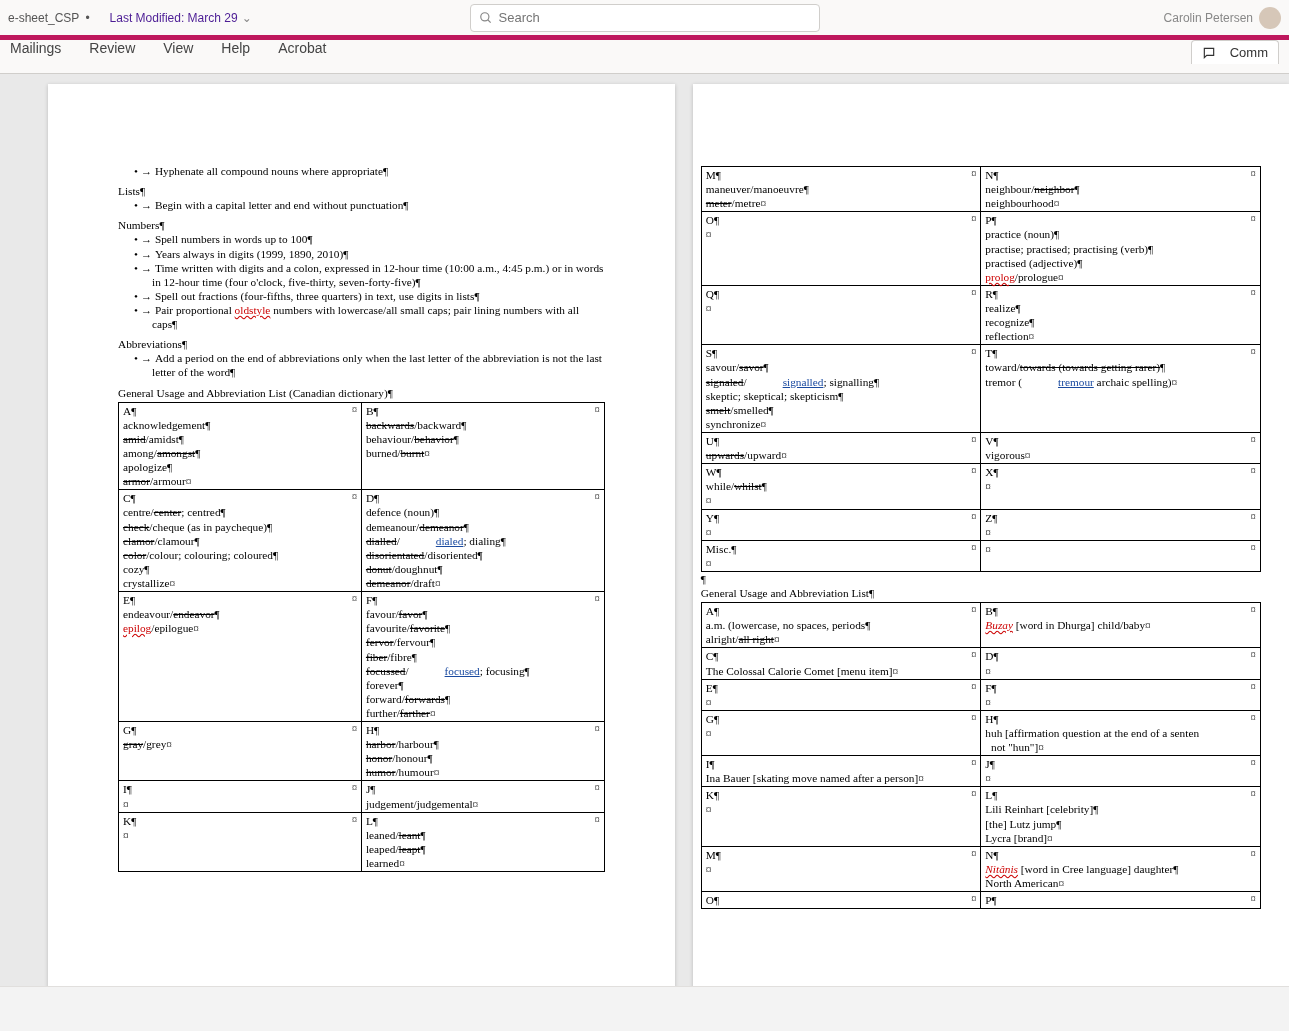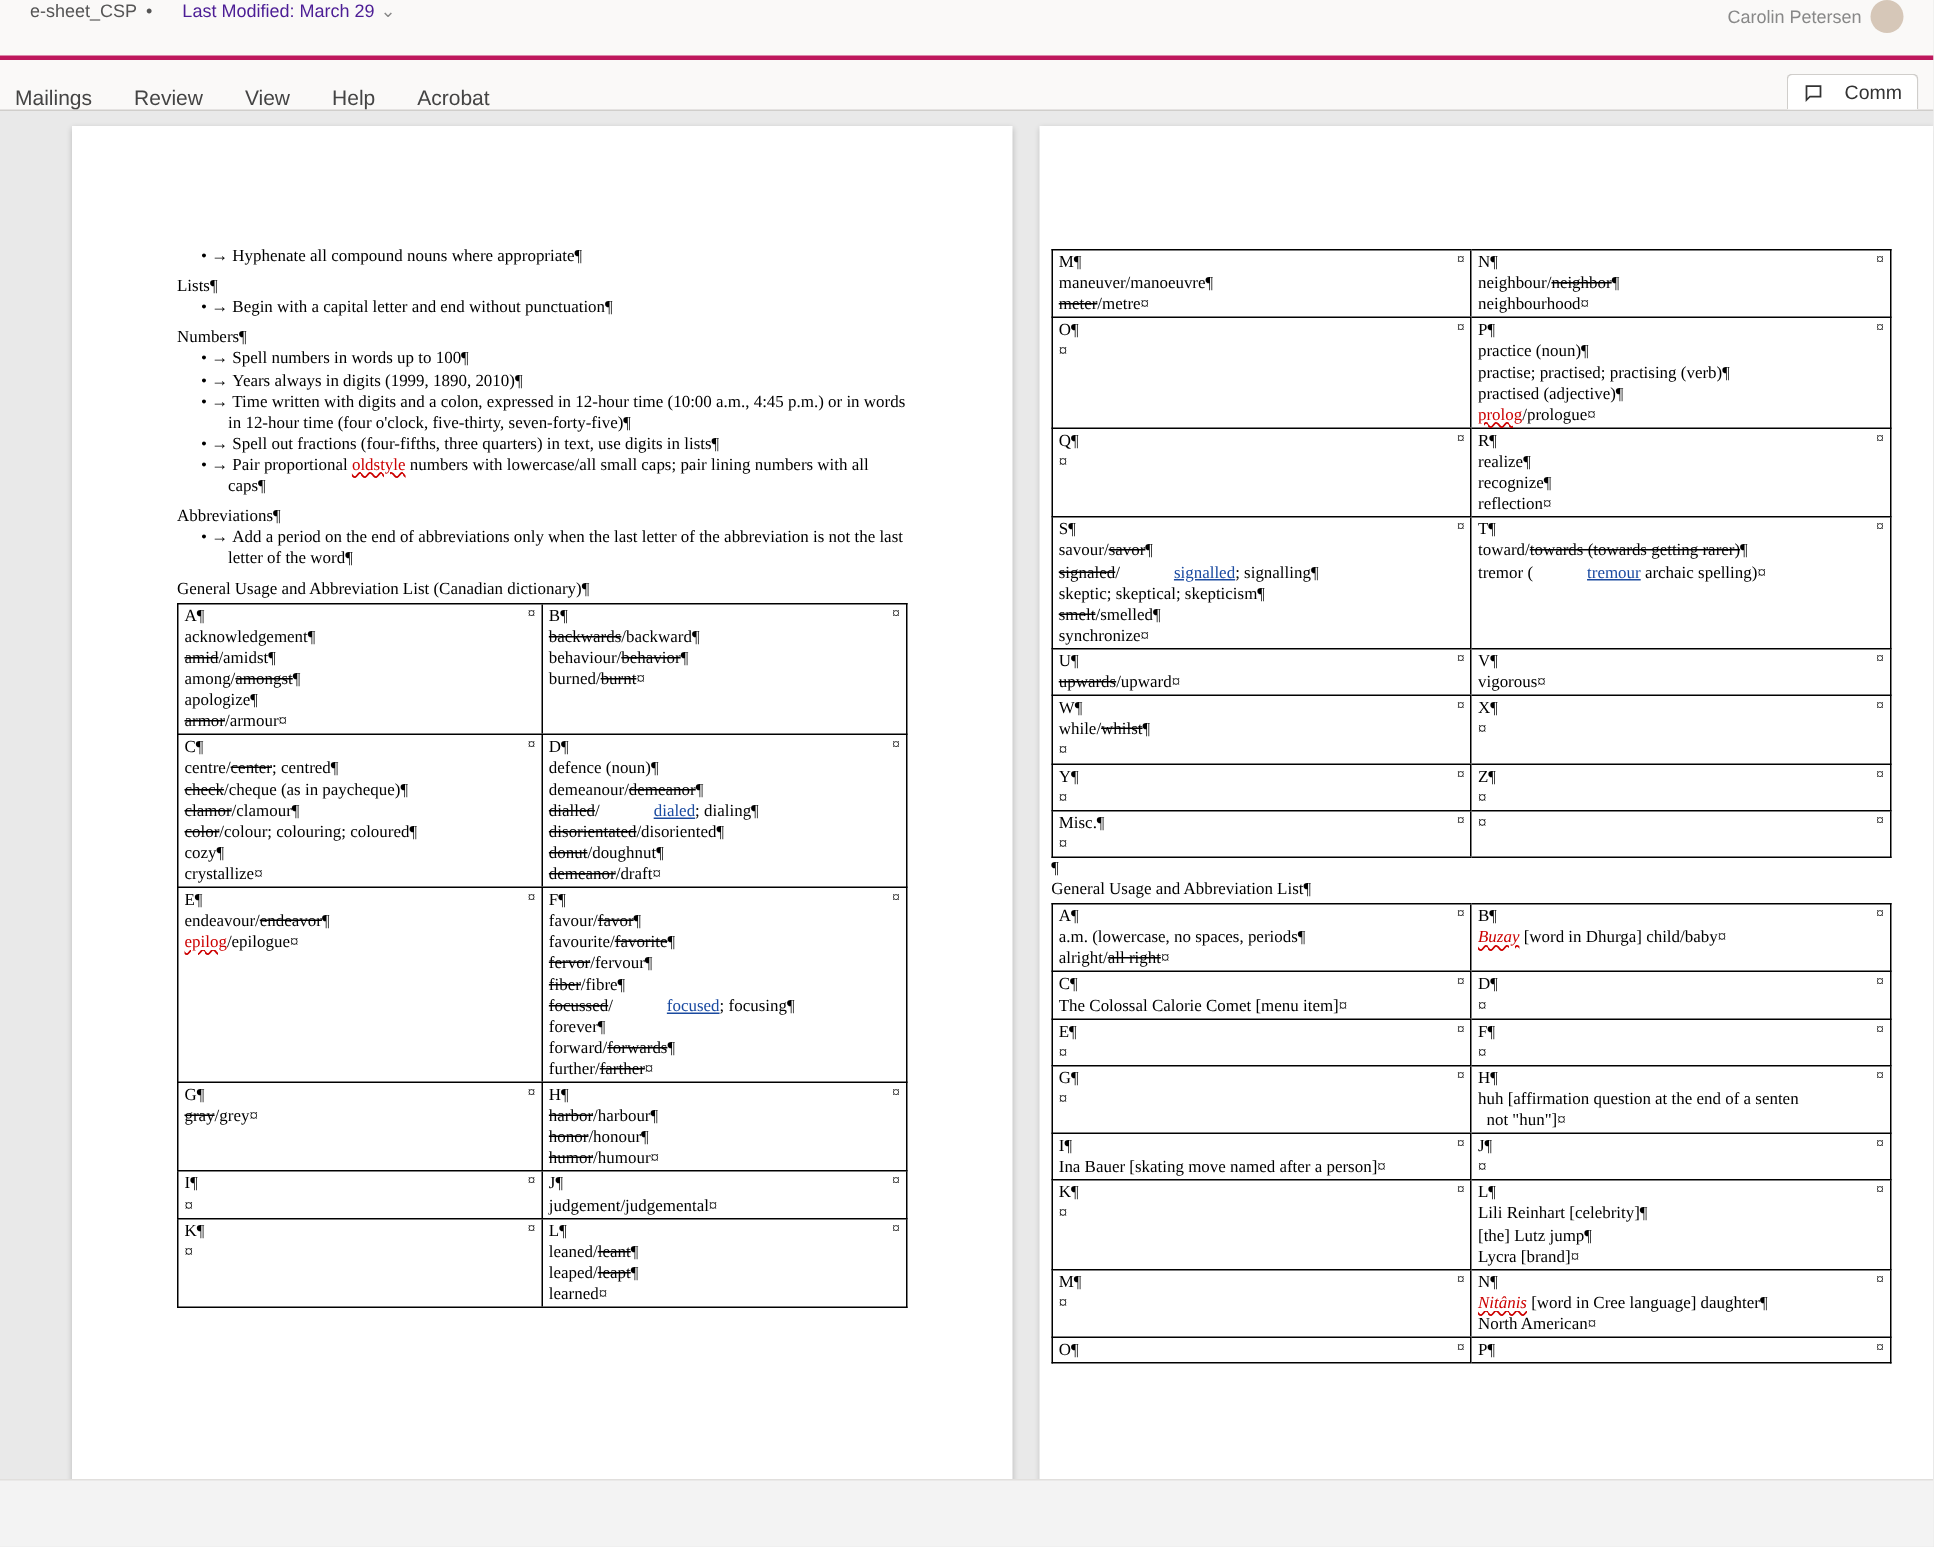--- a/index.html
+++ b/index.html
@@ -8,24 +8,24 @@
     background: #f3f3f3;
     width: 1289px;
     height: 1031px;
     overflow: hidden;
     position: relative;
   }
   
   .topbar {
     height: 40px;
     display: flex;
-    align-items: flex-start;
+    align-items: center;
     background: #faf9f8;
-    border-bottom: 3px solid #be185d;
-    padding: 0 20px;
+    border-bottom: 5px solid #be185d;
+    padding: 0 8px;
     font-size: 12px;
     color: #555;
     position: relative;
   }
   .doc-title { color: #555; font-size: 12px; margin-right: 6px;}
   .modified { color: #4c1d95; font-size: 12px; margin-left: 20px;}
   .chev { margin-left:4px; color:#888; }
   .search-wrap {
     position: absolute; left: 50%; transform: translateX(-50%);
     width: 350px; height: 28px;
@@ -42,21 +42,21 @@
   .user-area {
     margin-left:auto; display:flex; align-items:center; color:#888; font-size:12px;
   }
   .avatar { width:22px;height:22px;border-radius:50%;background:#d6c7b8;margin-left:6px;}
 
   
   .ribbon {
     height: 34px;
     background: #faf9f8;
     border-bottom: 1px solid #d0cecb;
-    display:flex; align-items:flex-end;
+    display:flex; align-items:flex-start;
     padding: 0 10px;
     font-size: 14px; color:#444;
   }
   .ribbon .tab { margin-right: 28px; cursor:default;}
   .ribbon-right {
     margin-left:auto; display:flex; align-items:center;
     border:1px solid #d0cecb; border-bottom:none;
     border-radius:4px 4px 0 0; padding:4px 10px;
     font-size:13px; color:#333; background:#fff;gap:10px;
   }
@@ -107,20 +107,27 @@
 </style>
 </head>
 <body>
 
 <div class="topbar">
   <span class="doc-title">e-sheet_CSP</span>
   <span>•</span>
   <span class="modified">Last Modified: March 29</span>
   <span class="chev">⌄</span>
 
+  <div class="search-wrap">
+    <svg width="14" height="14" viewBox="0 0 24 24" fill="none" stroke="#888" stroke-width="2">
+        <circle cx="10" cy="10" r="7"></circle>
+        <line x1="20" y1="20" x2="15" y2="15"></line>
+      </svg>
+    <input class="search-input" placeholder="Search" style="">
+  </div>
 
   <div class="user-area">
     <span>Carolin Petersen</span>
     <div class="avatar"></div>
   </div>
 </div>
 
 <div class="ribbon">
   <span class="tab">Mailings</span>
   <span class="tab">Review</span>

